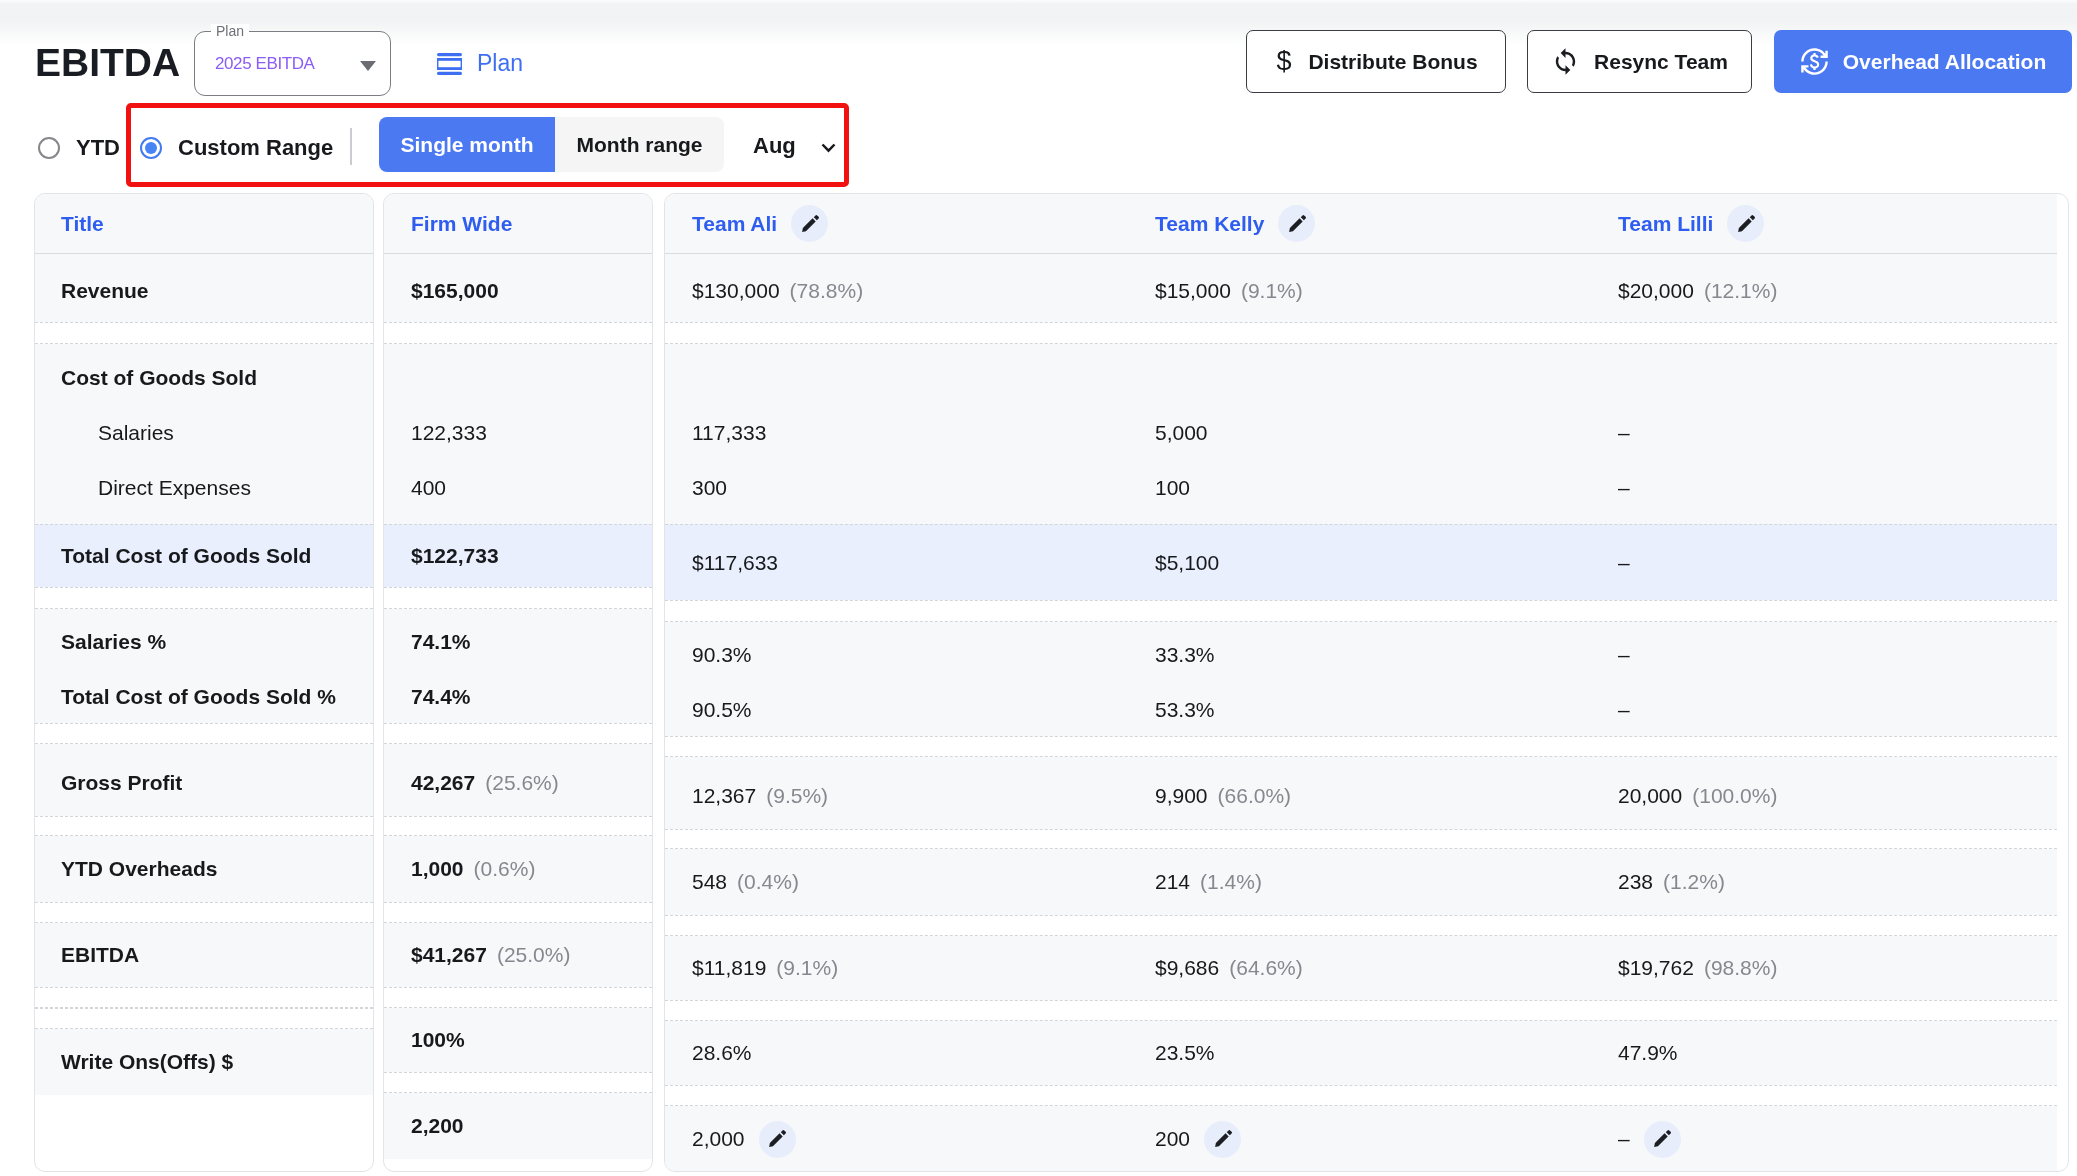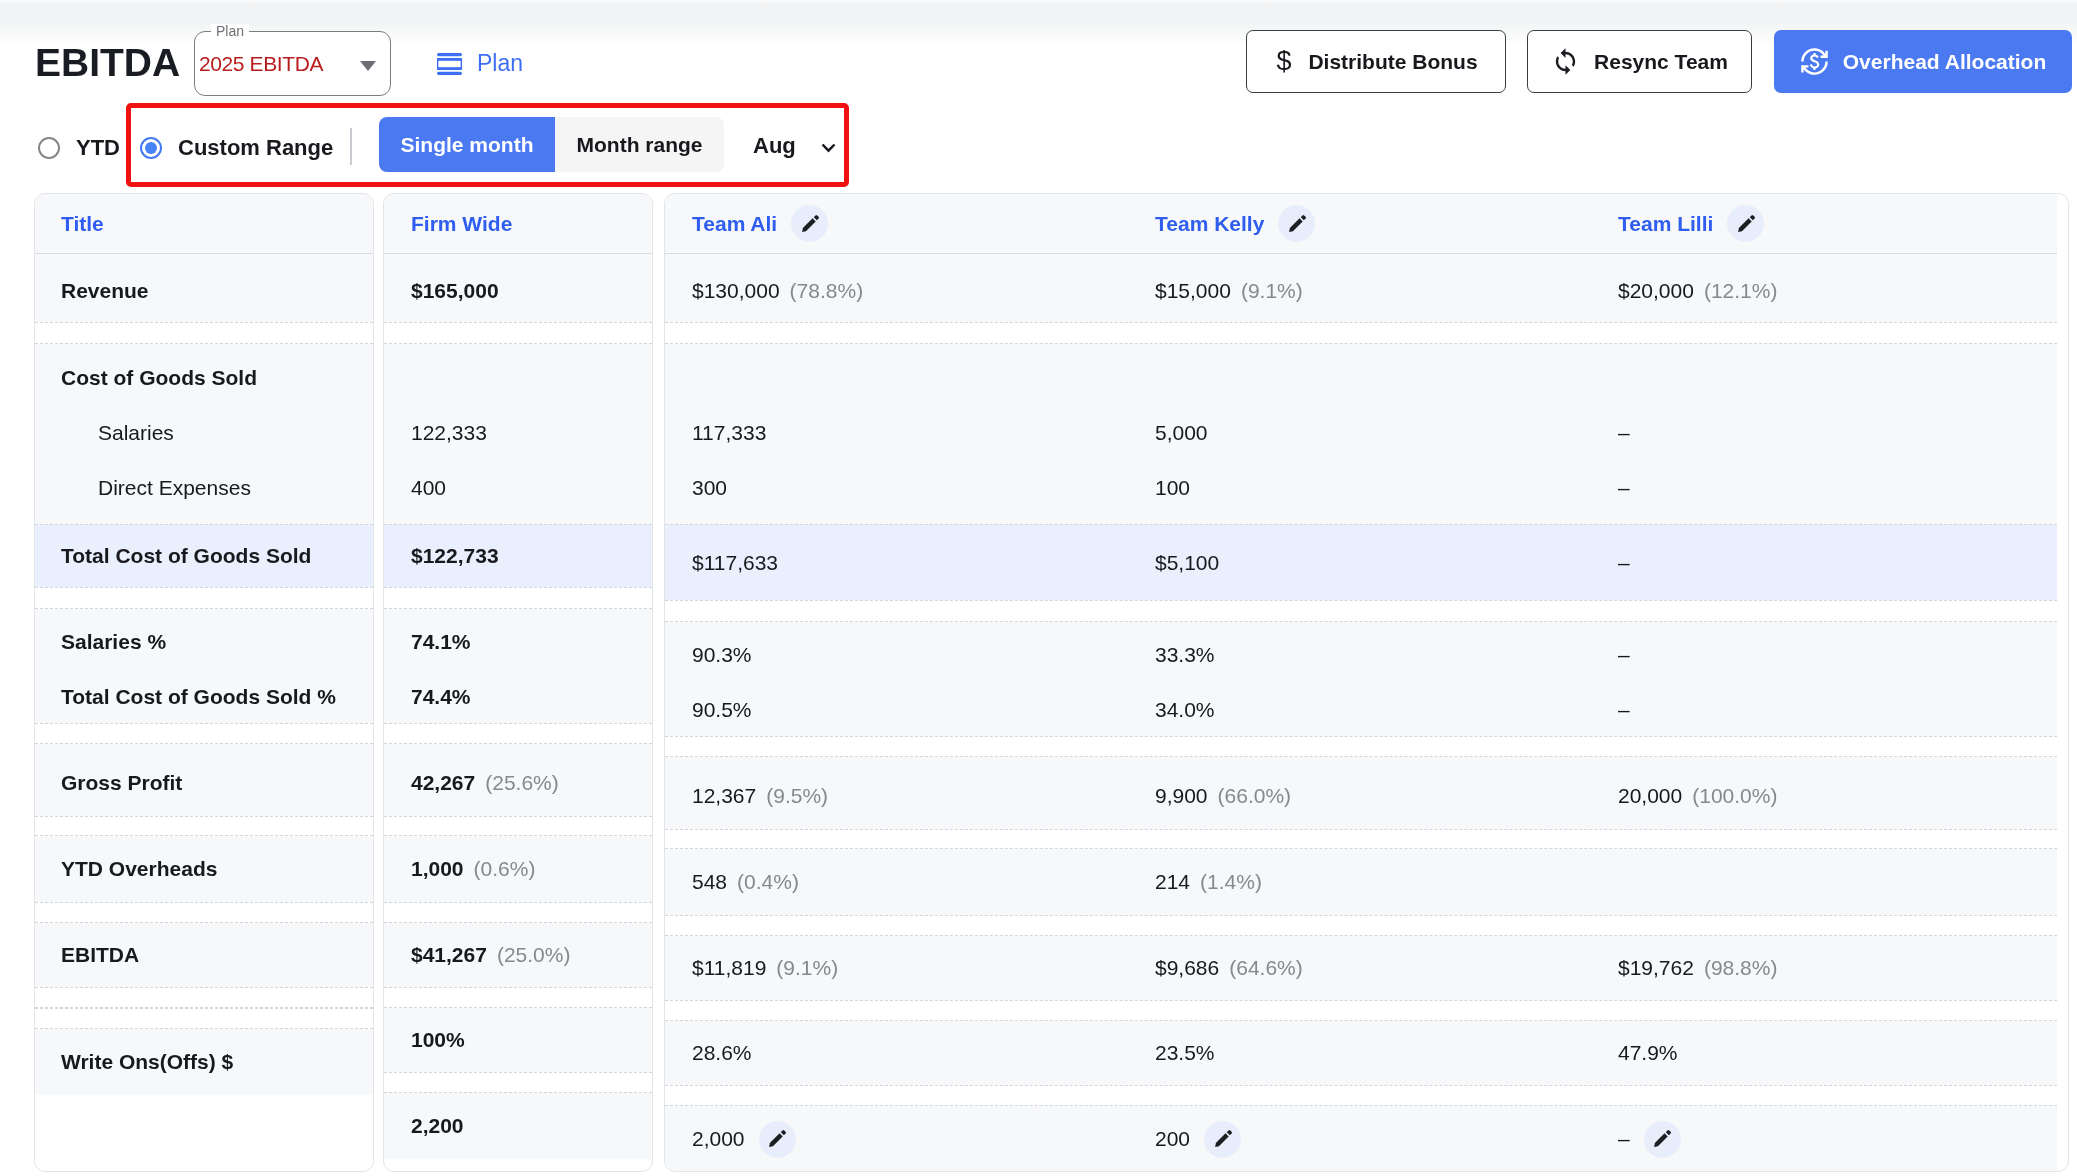--- a/index.html
+++ b/index.html
@@ -3,21 +3,21 @@
 <meta charset="utf-8">
 <style>
 * { margin:0; padding:0; box-sizing:border-box; }
 html,body { width:2077px; height:1176px; background:#ffffff; font-family:"Liberation Sans", sans-serif; overflow:hidden; }
 .page { position:relative; width:2077px; height:1176px; }
 .topgrad { position:absolute; left:0; top:0; width:2077px; height:46px; background:linear-gradient(180deg,#fcfcfd 0px,#f2f3f4 4px,#f2f3f4 22px,#ffffff 46px); }
 .h1 { position:absolute; left:35px; top:41px; font-size:39px; font-weight:700; letter-spacing:0px; color:#191c22; }
 
 .sel { position:absolute; left:194px; top:31px; width:197px; height:65px; border:1.5px solid #7a7d82; border-radius:11px; background:#fff; }
 .sel .lbl { position:absolute; left:16px; top:-8px; background:#fff; padding:0 5px; font-size:14px; line-height:15px; color:#6e7177; }
-.sel .val { position:absolute; left:4px; top:50%; transform:translateY(-50%); font-size:21px; letter-spacing:-0.4px; color:#b91c1c; }
+.sel .val { position:absolute; left:20px; top:50%; transform:translateY(-50%); font-size:17px; letter-spacing:-0.4px; color:#8b5cf6; }
 .sel .caret { position:absolute; right:14px; top:50%; margin-top:-3px; width:0; height:0; border-left:8px solid transparent; border-right:8px solid transparent; border-top:10px solid #6a6d72; }
 
 .planlink { position:absolute; left:437px; top:50px; display:flex; align-items:center; gap:15px; }
 .planlink svg { display:block; }
 .planlink .txt { font-size:23px; font-weight:500; color:#3e6ff3; }
 
 .btn { position:absolute; top:30px; height:63px; border:1.5px solid #3a3e44; border-radius:7px; background:#fff; display:flex; align-items:center; justify-content:center; gap:14px; font-size:21px; font-weight:600; color:#17191d; }
 .btn svg { display:block; }
 .btn1 { left:1246px; width:260px; }
 .btn2 { left:1527px; width:225px; }
@@ -319,21 +319,21 @@
           </div>
           <div class="cell">
             <span class="val-txt">–</span>
           </div>
         </div>
       <div class="gline g3">
           <div class="cell">
             <span class="val-txt">90.5%</span>
           </div>
           <div class="cell">
-            <span class="val-txt">34.0%</span>
+            <span class="val-txt">53.3%</span>
           </div>
           <div class="cell">
             <span class="val-txt">–</span>
           </div>
         </div>
     </div>
     <div class="spacer" style="height:21px; width:1392px;"></div>
     <div class="row g3" style="height:72px; padding-top:5px;">
       <div class="cell">
           <span class="val-txt">12,367</span>
@@ -351,20 +351,24 @@
     <div class="spacer" style="height:20px; width:1392px;"></div>
     <div class="row g3" style="height:66px;">
       <div class="cell">
           <span class="val-txt">548</span>
           <span class="pct">(0.4%)</span>
         </div>
       <div class="cell">
           <span class="val-txt">214</span>
           <span class="pct">(1.4%)</span>
         </div>
+      <div class="cell">
+          <span class="val-txt">238</span>
+          <span class="pct">(1.2%)</span>
+        </div>
     </div>
     <div class="spacer" style="height:21px; width:1392px;"></div>
     <div class="row g3" style="height:64px;">
       <div class="cell">
           <span class="val-txt">$11,819</span>
           <span class="pct">(9.1%)</span>
         </div>
       <div class="cell">
           <span class="val-txt">$9,686</span>
           <span class="pct">(64.6%)</span>

